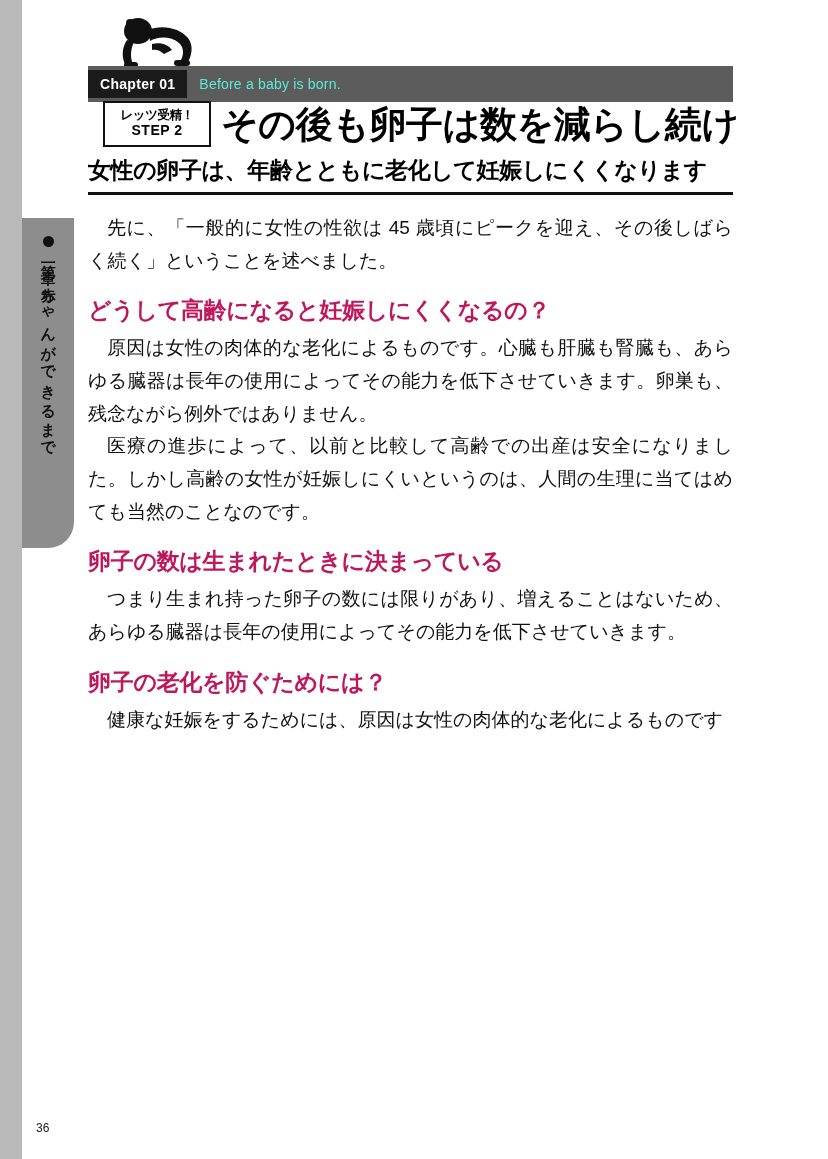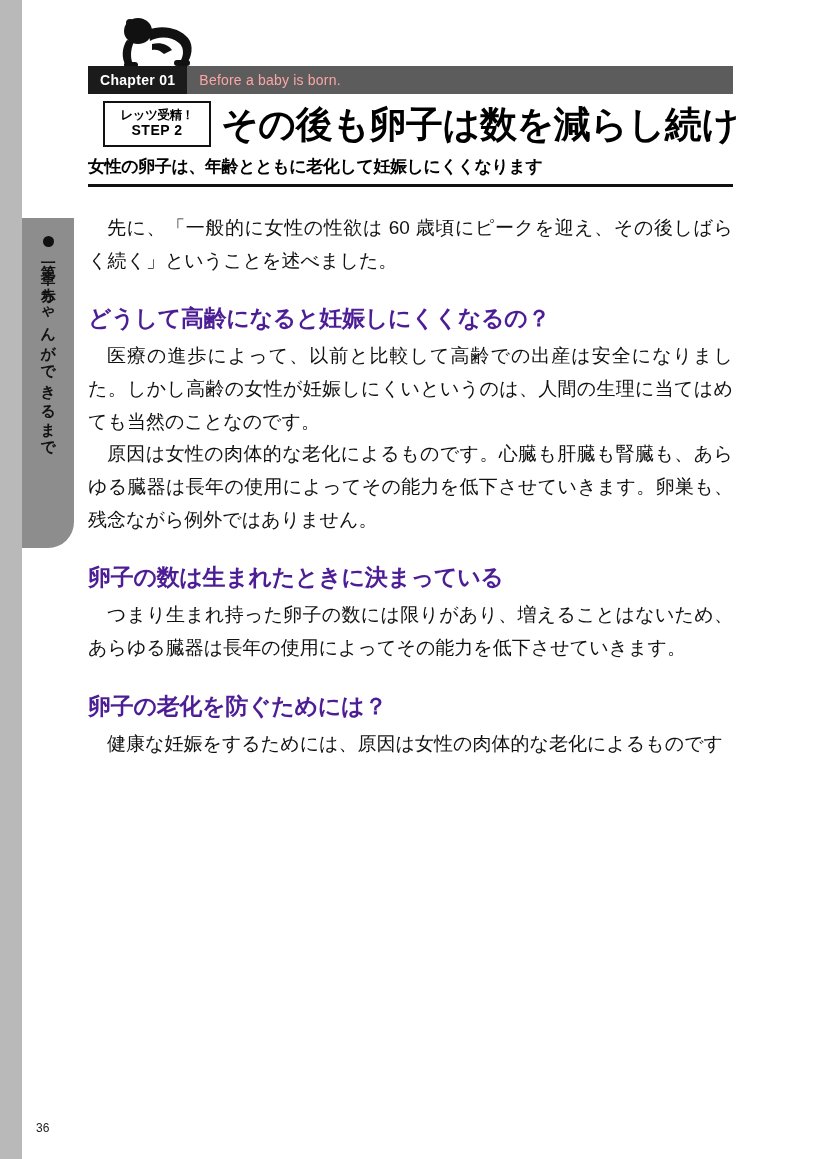--- a/index.html
+++ b/index.html
@@ -83,38 +83,38 @@
     width: 92px;
     height: 56px;
   }
 
   
   .chapter-bar {
     position: absolute;
     left: 0px;
     top: 66px;
     width: 645px;
-    height: 28px;
+    height: 36px;
     background: #5c5c5c;
     display: flex;
     align-items: center;
   }
   .chapter-bar .chapter-num {
     background: #1b1b1b;
     color: #ffffff;
     font-size: 14px;
     font-weight: bold;
     padding: 4px 12px;
     height: 28px;
     line-height: 20px;
     box-sizing: border-box;
     letter-spacing: 0.3px;
   }
   .chapter-bar .chapter-desc {
-    color: #fca5a5;
+    color: #5eead4;
     font-size: 14px;
     padding-left: 12px;
     letter-spacing: 0.2px;
   }
 
   
   .title-row {
     position: absolute;
     left: 15px;
     top: 98px;
@@ -154,21 +154,21 @@
     line-height: 1;
     white-space: nowrap;
   }
 
   
   .subtitle {
     position: absolute;
     left: 0px;
     top: 155px;
     width: 645px;
-    font-size: 17px;
+    font-size: 23px;
     font-weight: bold;
     letter-spacing: -0.4px;
     padding-bottom: 6px;
     border-bottom: 3px solid #111111;
     white-space: nowrap;
   }
 
   
   .body {
     position: absolute;
@@ -179,25 +179,25 @@
   p.para {
     margin: 0;
     font-size: 19px;
     line-height: 1.72;
     text-indent: 1em;
     letter-spacing: 0px;
     text-align: justify;
     color: #111111;
   }
   h2.heading {
-    margin: 26px 0 6px 0;
+    margin: 18px 0 6px 0;
     font-size: 23px;
     font-weight: bold;
     letter-spacing: -0.3px;
-    color: #4c1d95;
+    color: #be185d;
   }
 
   
   .page-number {
     position: absolute;
     left: 36px;
     bottom: 24px;
     font-size: 12px;
     color: #222222;
   }
@@ -237,25 +237,25 @@
     <div class="step-box">
       <div class="lets">レッツ受精！</div>
       <div class="step">STEP 2</div>
     </div>
     <div class="main-title">その後も卵子は数を減らし続け</div>
   </div>
 
   <div class="subtitle">女性の卵子は、年齢とともに老化して妊娠しにくくなります</div>
 
   <div class="body">
-    <p class="para">先に、「一般的に女性の性欲は 60 歳頃にピークを迎え、その後しばらく続く」ということを述べました。</p>
+    <p class="para">先に、「一般的に女性の性欲は 45 歳頃にピークを迎え、その後しばらく続く」ということを述べました。</p>
 
     <h2 class="heading">どうして高齢になると妊娠しにくくなるの？</h2>
+    <p class="para">原因は女性の肉体的な老化によるものです。心臓も肝臓も腎臓も、あらゆる臓器は長年の使用によってその能力を低下させていきます。卵巣も、残念ながら例外ではありません。</p>
     <p class="para">医療の進歩によって、以前と比較して高齢での出産は安全になりました。しかし高齢の女性が妊娠しにくいというのは、人間の生理に当てはめても当然のことなのです。</p>
-    <p class="para">原因は女性の肉体的な老化によるものです。心臓も肝臓も腎臓も、あらゆる臓器は長年の使用によってその能力を低下させていきます。卵巣も、残念ながら例外ではありません。</p>
 
     <h2 class="heading">卵子の数は生まれたときに決まっている</h2>
     <p class="para">つまり生まれ持った卵子の数には限りがあり、増えることはないため、あらゆる臓器は長年の使用によってその能力を低下させていきます。</p>
 
     <h2 class="heading">卵子の老化を防ぐためには？</h2>
     <p class="para">健康な妊娠をするためには、原因は女性の肉体的な老化によるものです</p>
   </div>
 </div>
 
 <div class="page-number">36</div>

